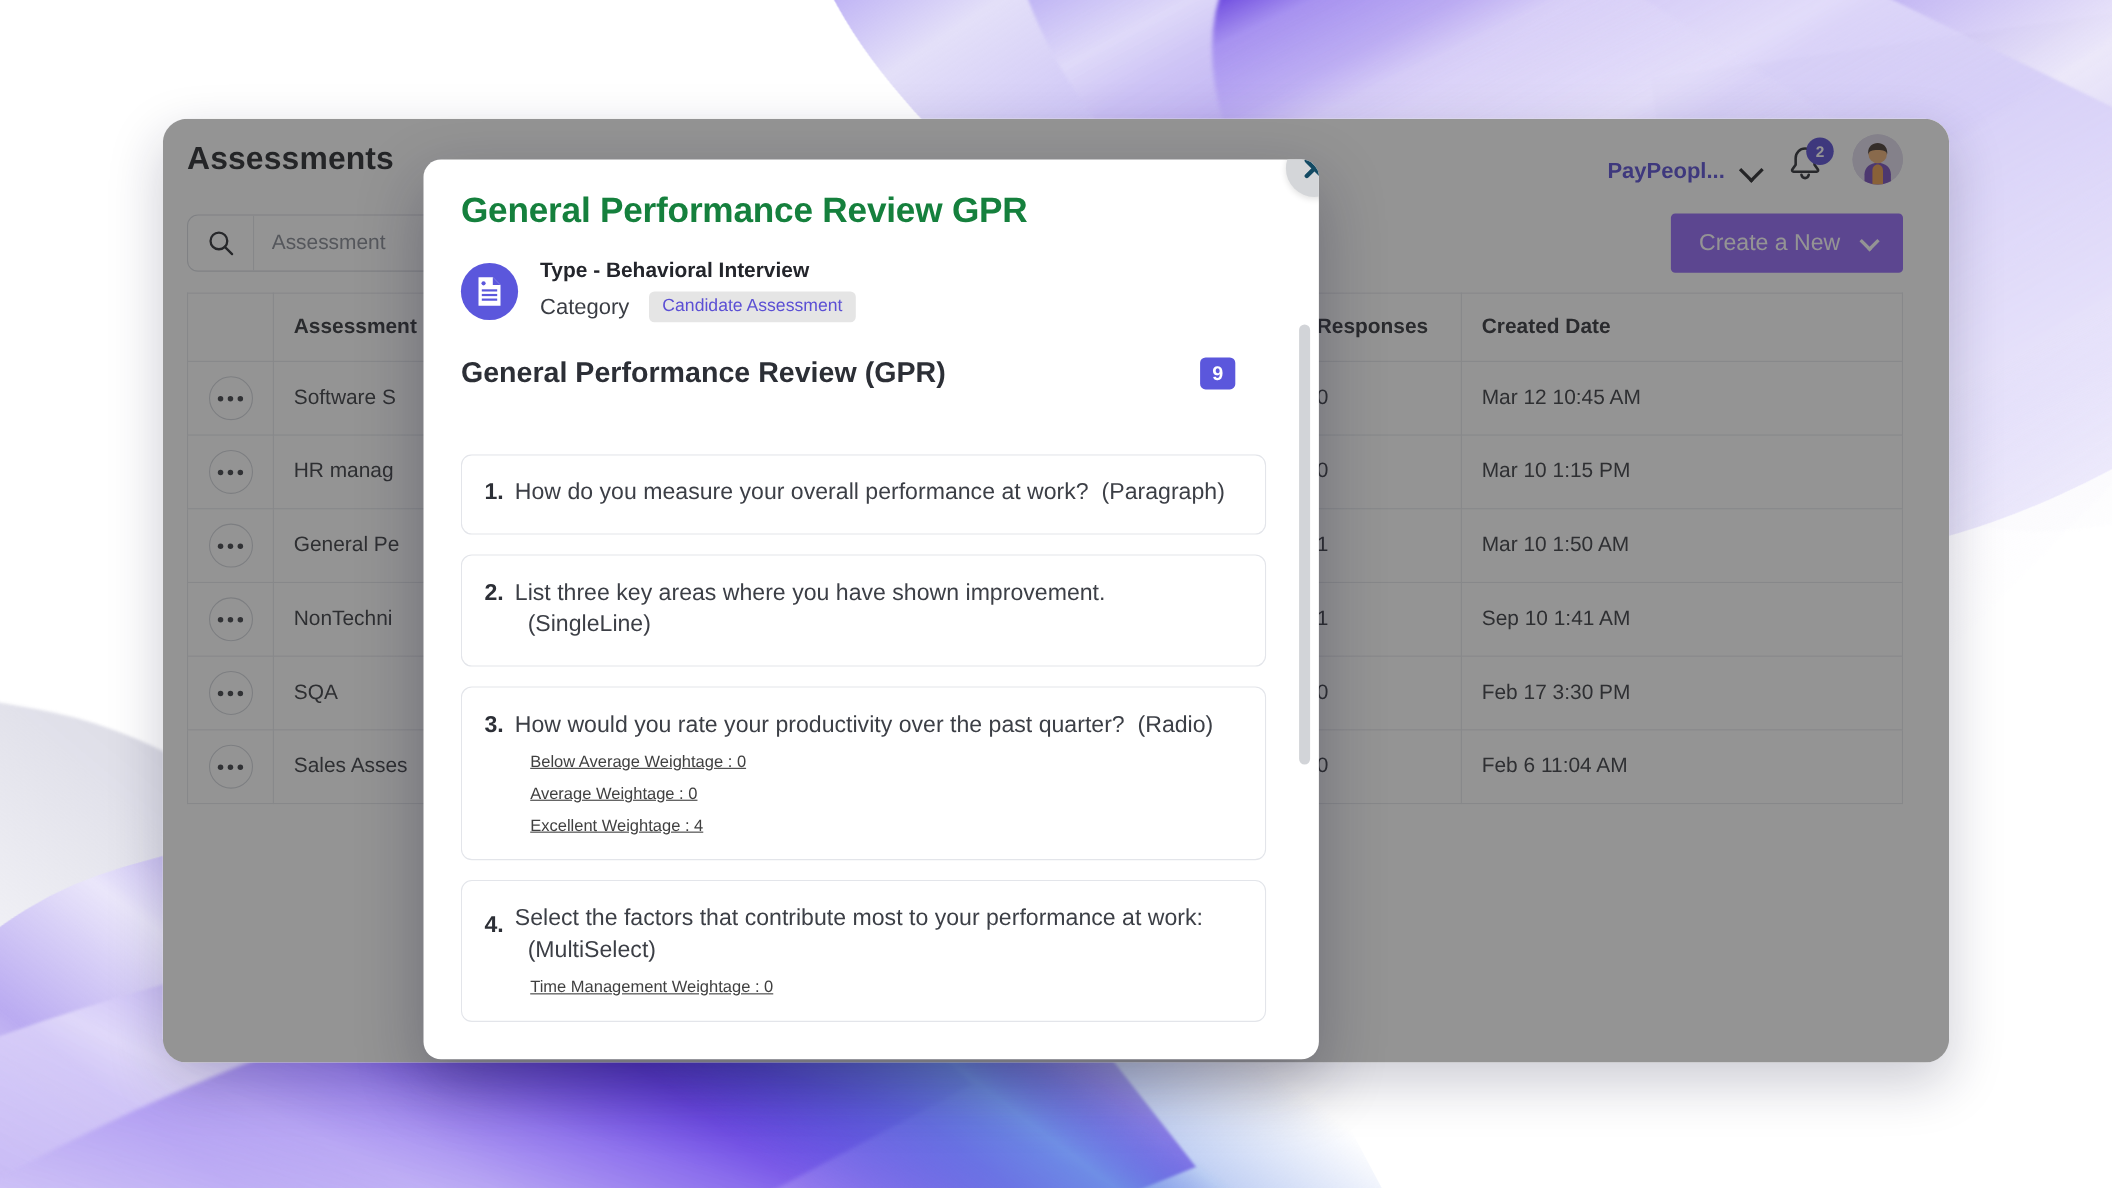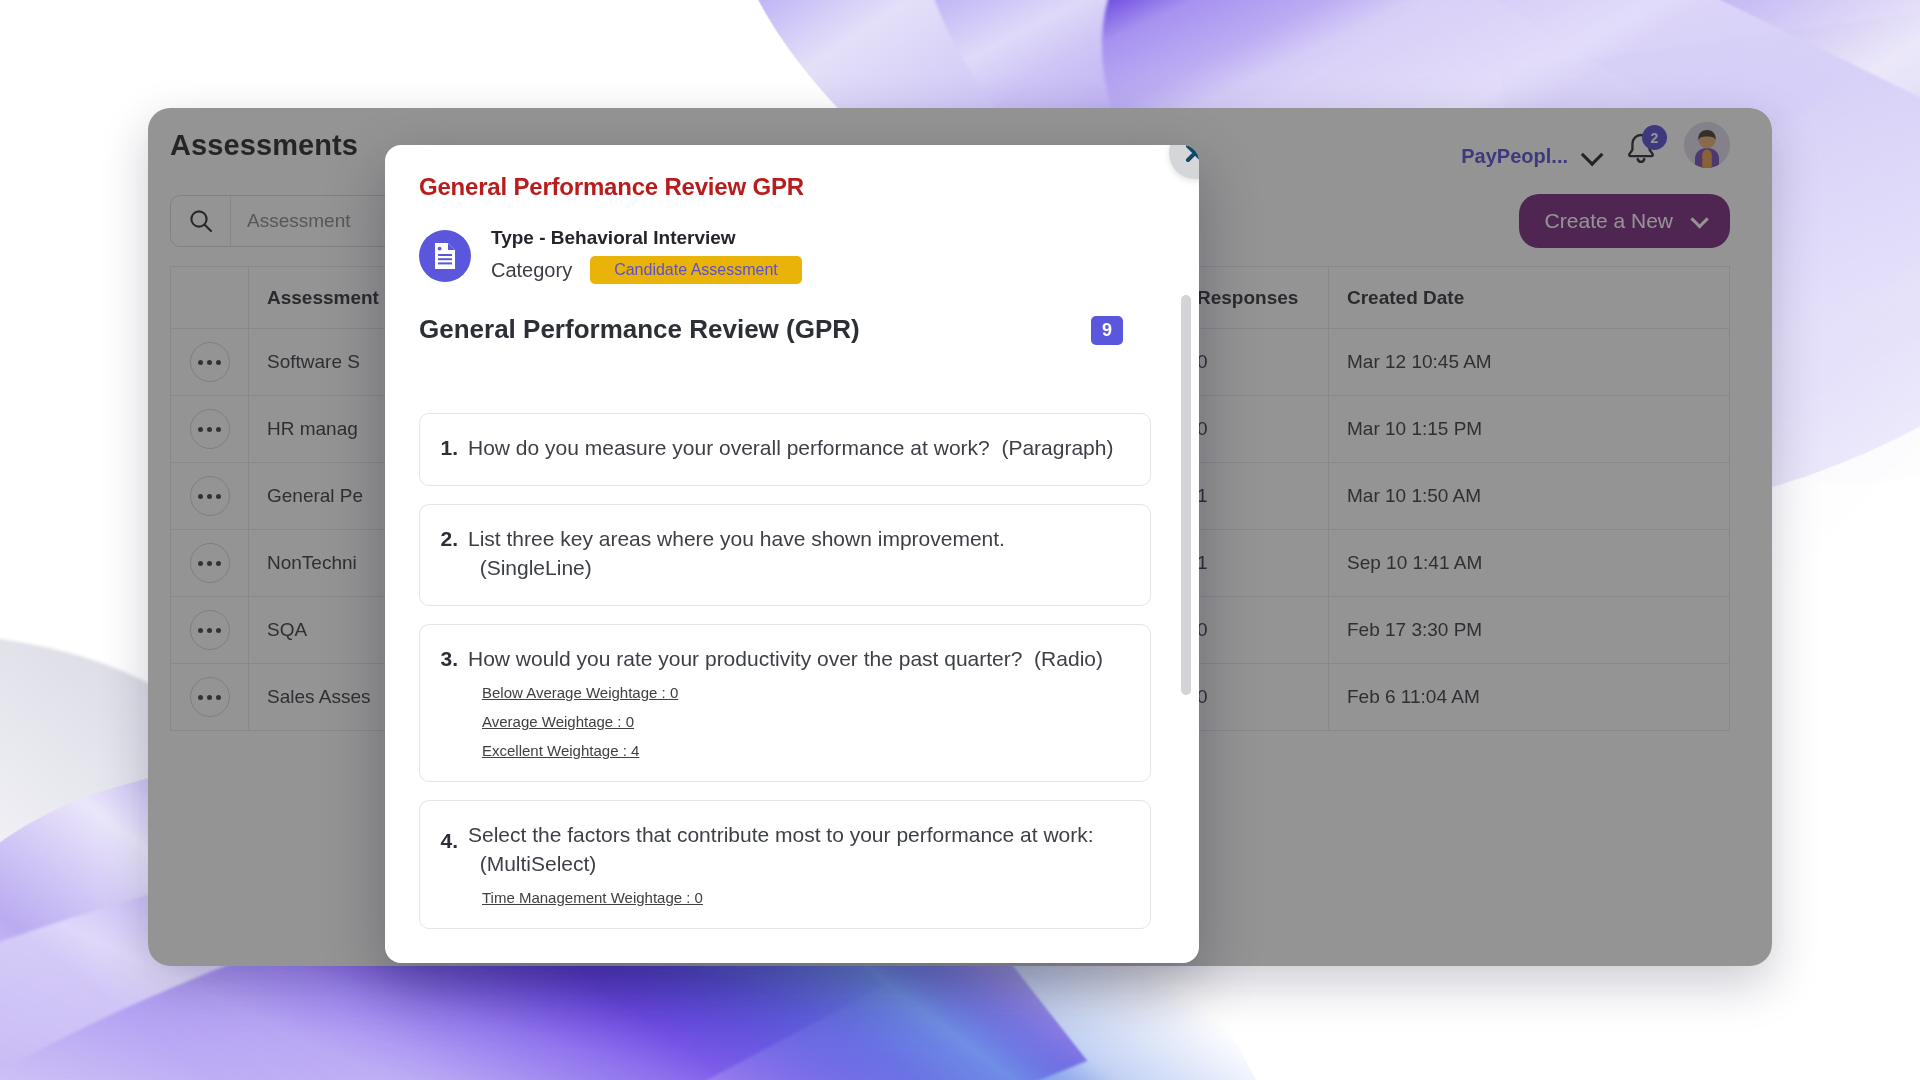--- a/index.html
+++ b/index.html
@@ -277,24 +277,24 @@
     font-size: 19px;
     font-family: "Liberation Sans", sans-serif;
     color: #5b5f68;
     background: transparent;
   }
   .search-input::placeholder { color: #7c818b; }
   .create-btn {
     margin-left: auto;
     height: 54px;
     padding: 0 26px;
-    background: #701a75;
+    background: #8b5cf6;
     color: #ffffff;
     border: none;
-    border-radius: 20px;
+    border-radius: 4px;
     font-size: 21px;
     font-family: "Liberation Sans", sans-serif;
     font-weight: 400;
     display: flex;
     align-items: center;
     gap: 18px;
     cursor: pointer;
   }
   .chev-sm {
     width: 13px; height: 13px;
@@ -379,23 +379,23 @@
     z-index: 30;
     box-shadow: 0 2px 6px rgba(0,0,0,0.12);
   }
   .modal-body {
     position: absolute;
     inset: 0;
     padding: 28px 34px 0 34px;
     overflow: hidden;
   }
   .modal-title {
-    font-size: 24px;
+    font-size: 32px;
     font-weight: 700;
-    color: #b91c1c;
+    color: #15803d;
     letter-spacing: -0.2px;
     margin-bottom: 26px;
   }
   .meta-row {
     display: flex;
     align-items: center;
     gap: 20px;
     margin-bottom: 30px;
   }
   .doc-badge {
@@ -416,24 +416,24 @@
   .meta-cat-row {
     display: flex;
     align-items: center;
     gap: 18px;
   }
   .meta-cat-label {
     font-size: 20px;
     color: #3a3d44;
   }
   .cat-pill {
-    background: #eab308;
+    background: #e5e5e5;
     color: #5b4fd4;
     font-size: 16px;
-    padding: 5px 24px;
+    padding: 5px 12px;
     border-radius: 5px;
   }
   .section-row {
     display: flex;
     align-items: flex-end;
     margin-bottom: 18px;
   }
   .section-title {
     font-size: 26px;
     font-weight: 700;

